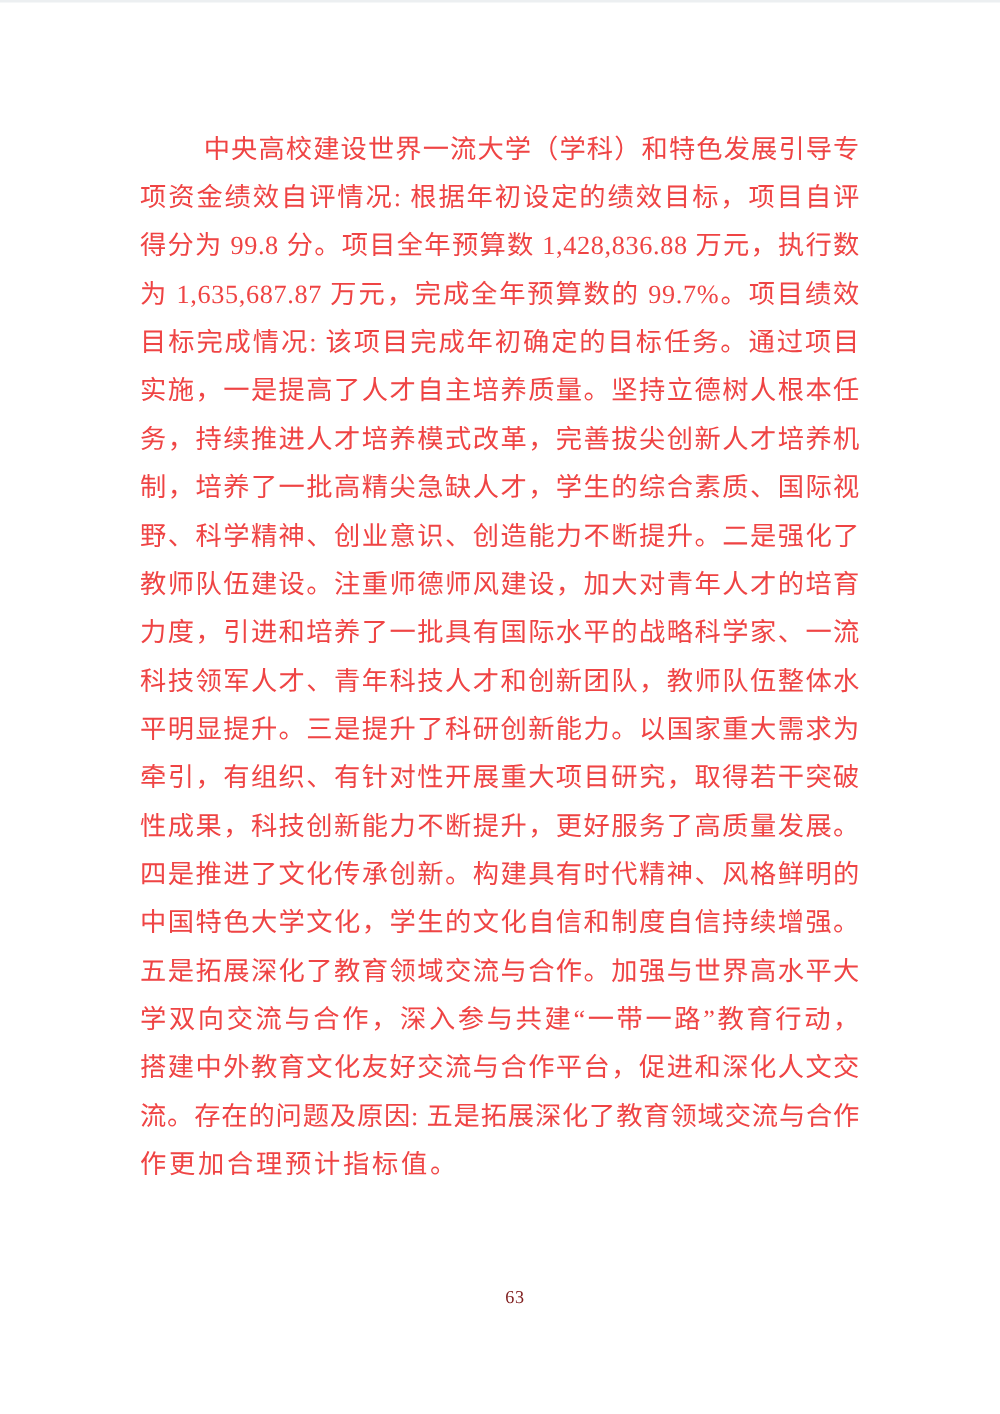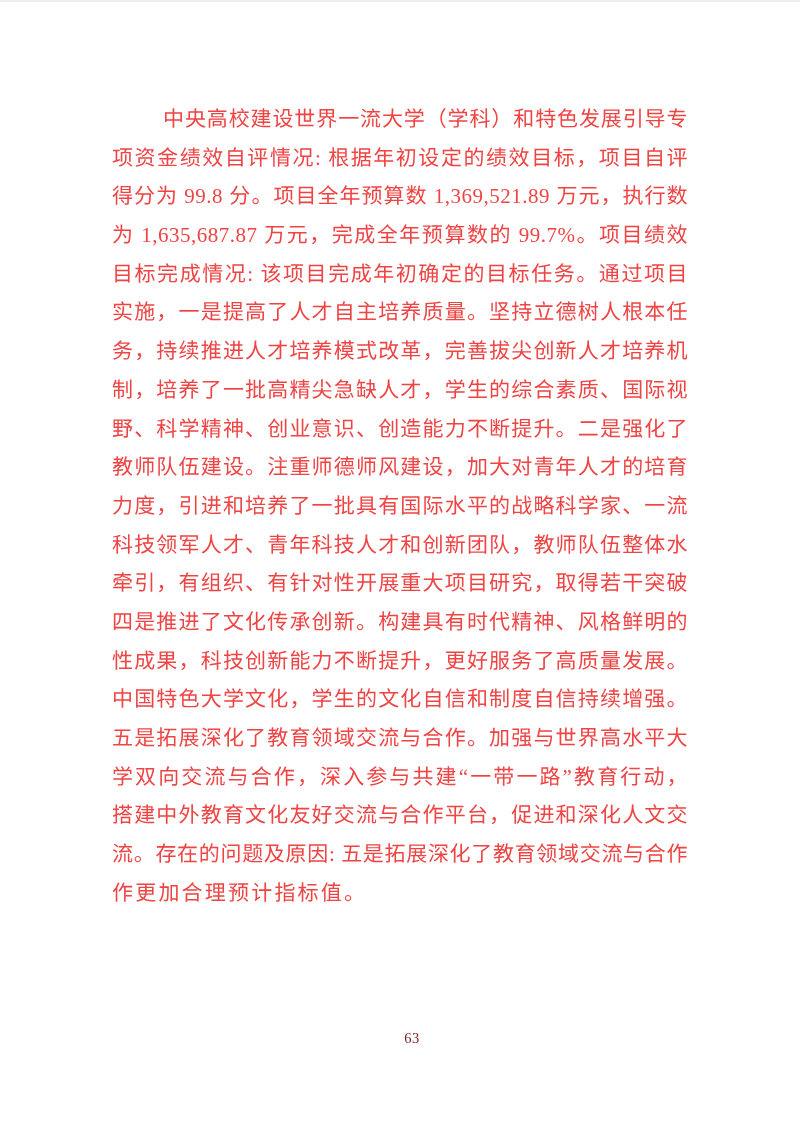--- a/index.html
+++ b/index.html
@@ -58,33 +58,34 @@
     font-family: "Liberation Serif", "DejaVu Serif", serif;
   }
 </style>
 </head>
 <body>
 
 <div class="page">
   <div class="text-block">
       <div class="line first">中央高校建设世界一流大学（学科）和特色发展引导专</div>
       <div class="line">项资金绩效自评情况: 根据年初设定的绩效目标，项目自评</div>
-      <div class="line">得分为 99.8 分。项目全年预算数 1,369,521.89 万元，执行数</div>
+      <div class="line">得分为 99.8 分。项目全年预算数 1,428,836.88 万元，执行数</div>
       <div class="line">为 1,635,687.87 万元，完成全年预算数的 99.7%。项目绩效</div>
       <div class="line">目标完成情况: 该项目完成年初确定的目标任务。通过项目</div>
       <div class="line">实施，一是提高了人才自主培养质量。坚持立德树人根本任</div>
       <div class="line">务，持续推进人才培养模式改革，完善拔尖创新人才培养机</div>
       <div class="line">制，培养了一批高精尖急缺人才，学生的综合素质、国际视</div>
       <div class="line">野、科学精神、创业意识、创造能力不断提升。二是强化了</div>
       <div class="line">教师队伍建设。注重师德师风建设，加大对青年人才的培育</div>
       <div class="line">力度，引进和培养了一批具有国际水平的战略科学家、一流</div>
       <div class="line">科技领军人才、青年科技人才和创新团队，教师队伍整体水</div>
+      <div class="line">平明显提升。三是提升了科研创新能力。以国家重大需求为</div>
       <div class="line">牵引，有组织、有针对性开展重大项目研究，取得若干突破</div>
+      <div class="line">性成果，科技创新能力不断提升，更好服务了高质量发展。</div>
       <div class="line">四是推进了文化传承创新。构建具有时代精神、风格鲜明的</div>
-      <div class="line">性成果，科技创新能力不断提升，更好服务了高质量发展。</div>
       <div class="line">中国特色大学文化，学生的文化自信和制度自信持续增强。</div>
       <div class="line">五是拓展深化了教育领域交流与合作。加强与世界高水平大</div>
       <div class="line">学双向交流与合作，深入参与共建“一带一路”教育行动，</div>
       <div class="line">搭建中外教育文化友好交流与合作平台，促进和深化人文交</div>
       <div class="line">流。存在的问题及原因: 五是拓展深化了教育领域交流与合作</div>
       <div class="line last">作更加合理预计指标值。</div>
     </div>
   <div class="page-number">63</div>
 </div>
 

